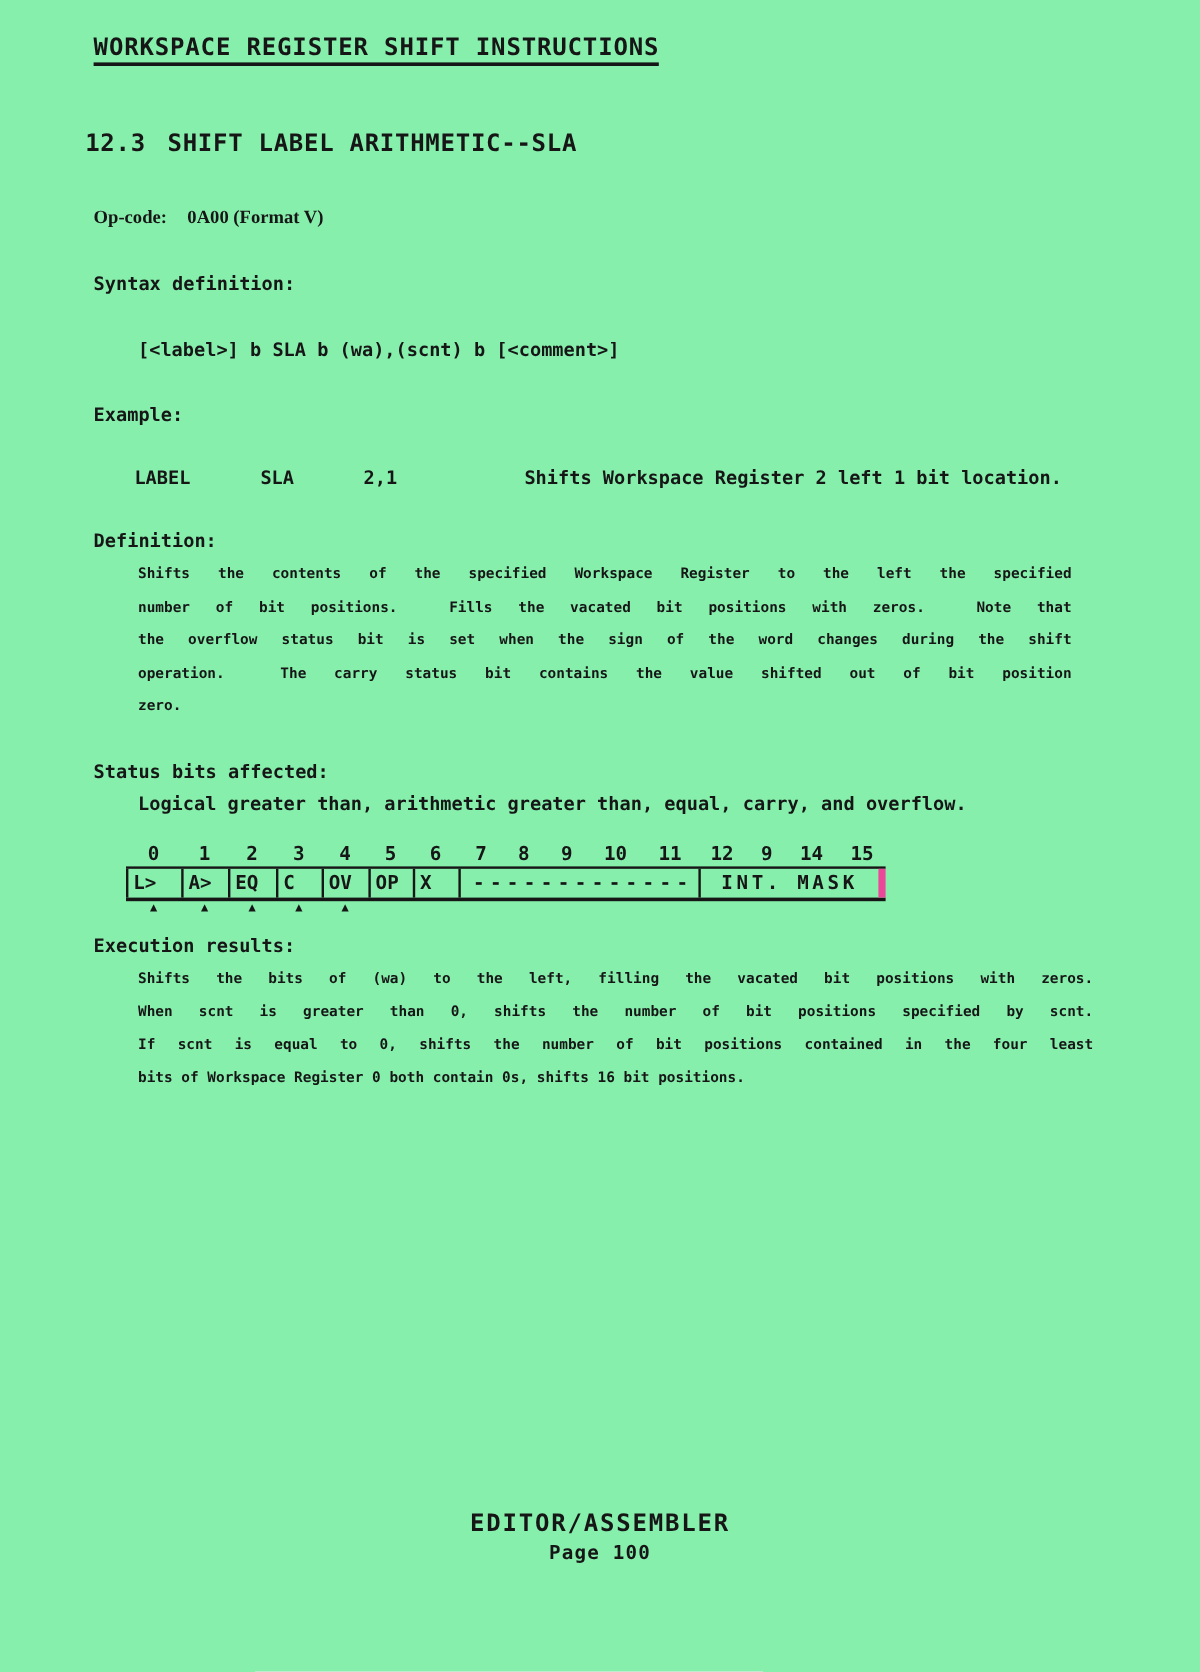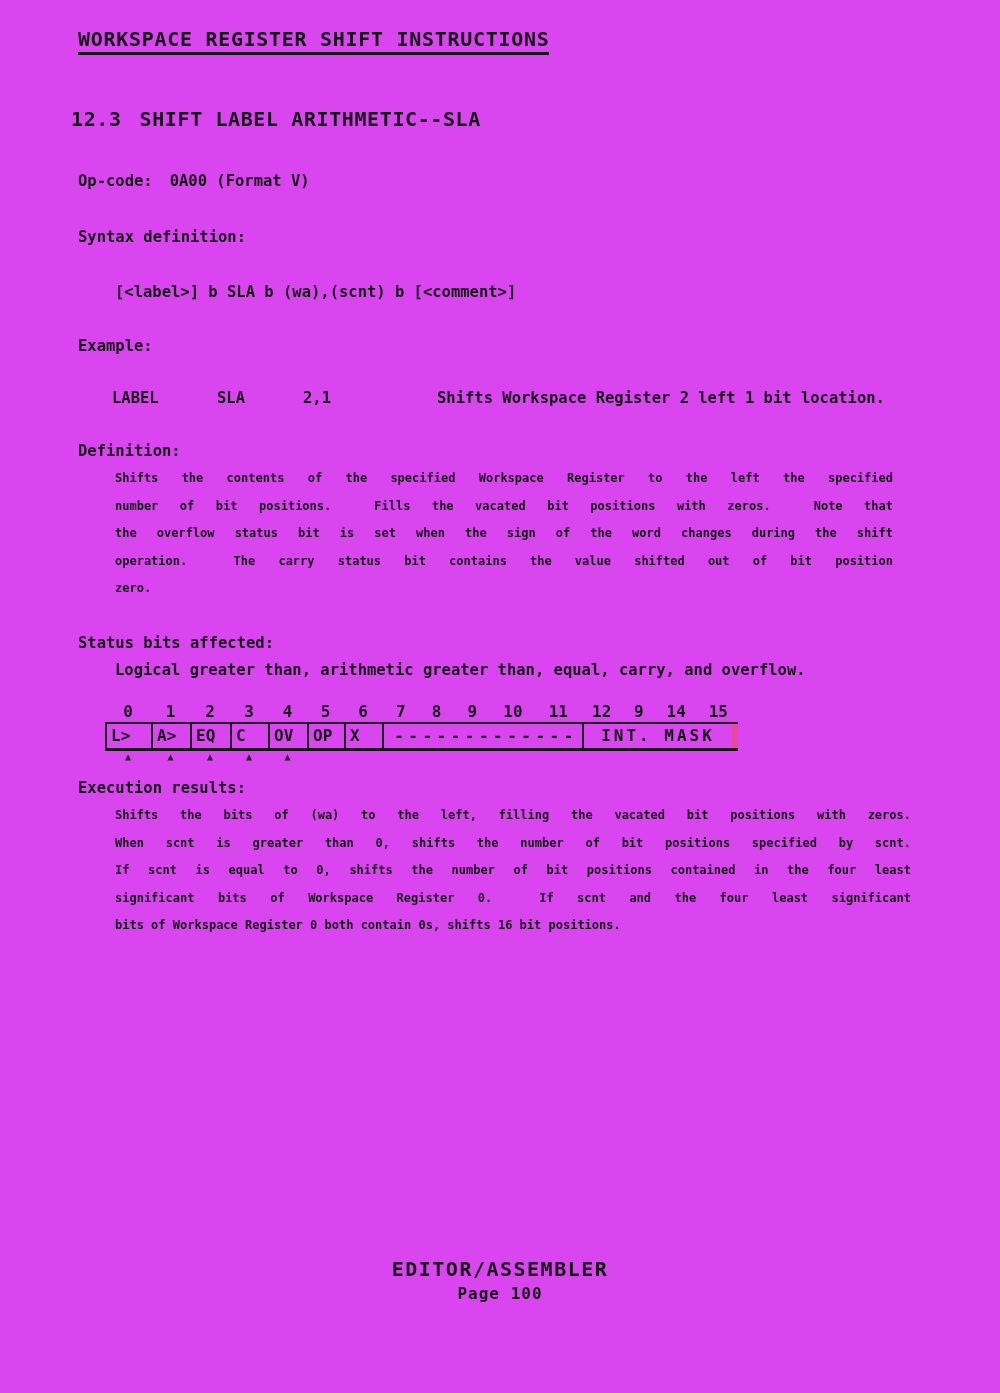--- a/index.html
+++ b/index.html
@@ -1,19 +1,19 @@
 <!DOCTYPE html>
 <html><head>
 <meta charset="utf-8">
 <style>
   html,body{margin:0;padding:0;background:#e8e8e8;}
   .page{
     position:relative;
     width:1000px;height:1393px;
-    background:#d946ef;
+    background:#86efac;
     color:#161616;
     font-family:"DejaVu Sans Mono","Liberation Mono",monospace;
     font-weight:700;
     overflow:hidden;
   }
   
   .doc-header{
     display:inline-block;
     margin:28px 0 0 78px;
     font-size:20px;line-height:22px;
@@ -25,21 +25,21 @@
     margin:52px 0 0 71px;
     font-size:20px;line-height:25px;
     letter-spacing:0.6px;
     white-space:nowrap;
   }
   .section-title .sec-num{margin-right:18px;}
   
   .bodyline{font-size:15.5px;line-height:27.5px;white-space:nowrap;}
   .lab{margin-left:78px;}
   .ind{margin-left:115px;}
-  .opcode-line{margin-top:36px;}
+  .opcode-line{margin-top:36px;font-family:Liberation Serif, serif;}
   .opcode-line .val{margin-left:17px;}
   .syntax-label{margin-top:28px;}
   .syntax-def{margin-top:28px;}
   .example-label{margin-top:26px;}
   .example-row{margin-top:25px;margin-left:112px;}
   .example-row .c1{display:inline-block;width:105px;}
   .example-row .c2{display:inline-block;width:86px;}
   .example-row .c3{display:inline-block;width:134px;}
   .definition-label{margin-top:25px;}
   .para{margin-left:115px;}
@@ -173,21 +173,20 @@
       <div class="cell wdash"></div>
       <div class="cell wmask"></div>
     </div>
   </div>
 
   <div class="bodyline lab exec-label">Execution results:</div>
   <div class="para exec-para">
     <div class="pline">Shifts the bits of (wa) to the left, filling the vacated bit positions with zeros.</div>
     <div class="pline">When scnt is greater than 0, shifts the number of bit positions specified by scnt.</div>
     <div class="pline">If scnt is equal to 0, shifts the number of bit positions contained in the four least</div>
-    <div class="pline">significant bits of Workspace Register 0.&nbsp; If scnt and the four least significant</div>
     <div class="pline last">bits of Workspace Register 0 both contain 0s, shifts 16 bit positions.</div>
   </div>
 
   <div class="footer">
     <div class="footer-title">EDITOR/ASSEMBLER</div>
     <div class="footer-page">Page 100</div>
   </div>
 
 </div>
 

